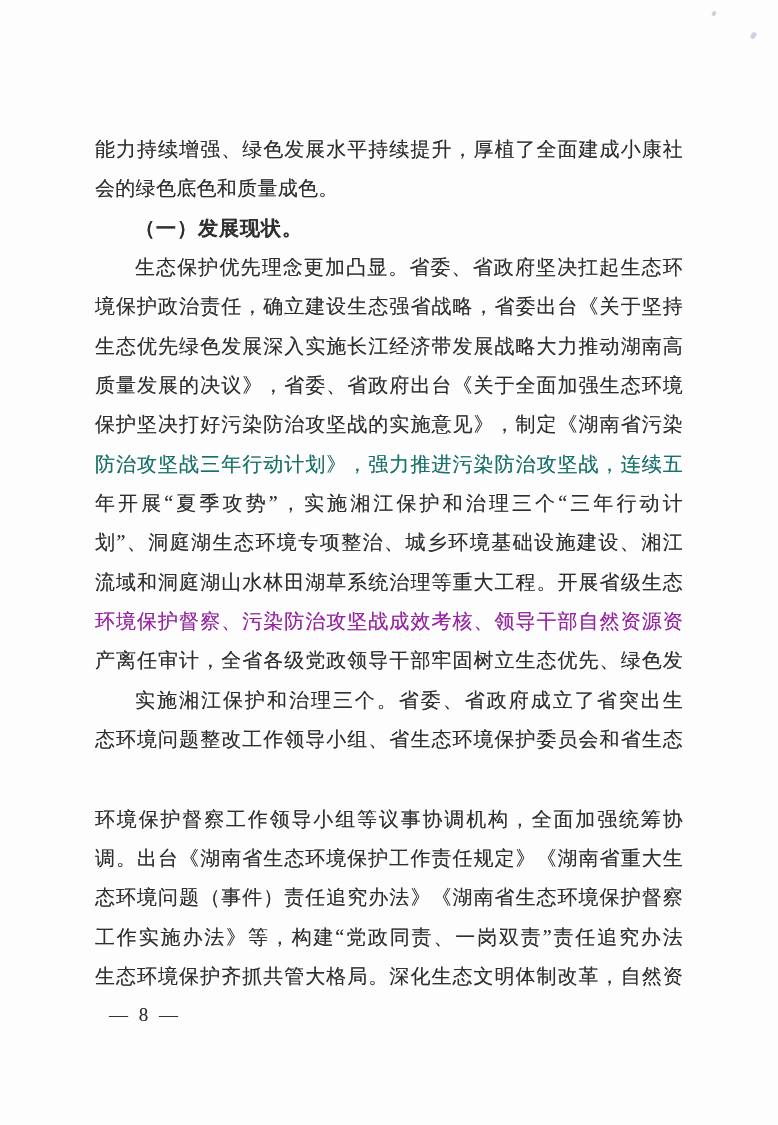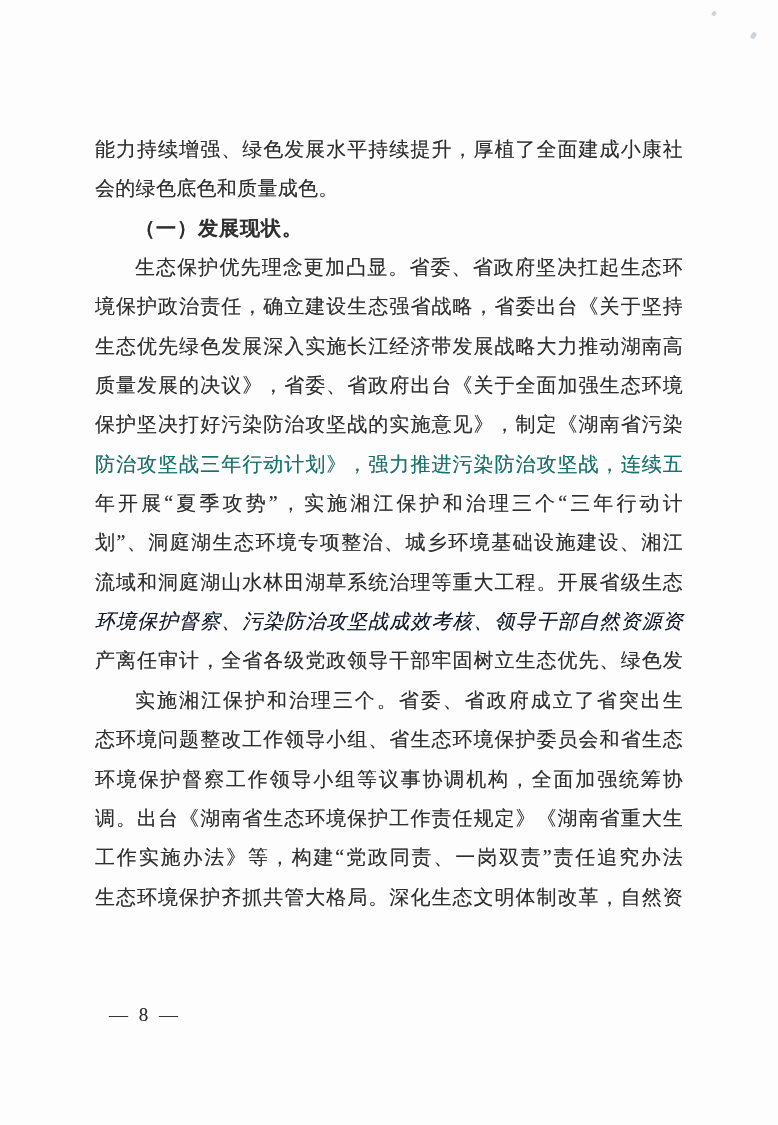--- a/index.html
+++ b/index.html
@@ -88,24 +88,25 @@
       <div class="line heading" style="color: rgb(47, 47, 47);">（一）发展现状。</div>
       <div class="line indent" style="color: rgb(47, 47, 47);">生态保护优先理念更加凸显。省委、省政府坚决扛起生态环</div>
       <div class="line" style="color: rgb(47, 47, 47);">境保护政治责任，确立建设生态强省战略，省委出台《关于坚持</div>
       <div class="line" style="color: rgb(47, 47, 47);">生态优先绿色发展深入实施长江经济带发展战略大力推动湖南高</div>
       <div class="line" style="color: rgb(47, 47, 47);">质量发展的决议》，省委、省政府出台《关于全面加强生态环境</div>
       <div class="line" style="color: rgb(47, 47, 47);">保护坚决打好污染防治攻坚战的实施意见》，制定《湖南省污染</div>
       <div class="line" style="color: #0f766e;">防治攻坚战三年行动计划》，强力推进污染防治攻坚战，连续五</div>
       <div class="line" style="color: rgb(47, 47, 47);">年开展“夏季攻势”，实施湘江保护和治理三个“三年行动计</div>
       <div class="line" style="color: rgb(47, 47, 47); font-family: Liberation Serif, serif;">划”、洞庭湖生态环境专项整治、城乡环境基础设施建设、湘江</div>
       <div class="line" style="color: rgb(47, 47, 47);">流域和洞庭湖山水林田湖草系统治理等重大工程。开展省级生态</div>
-      <div class="line" style="color: #0f172a; font-style: italic;">环境保护督察、污染防治攻坚战成效考核、领导干部自然资源资</div>
+      <div class="line" style="color: #a21caf;">环境保护督察、污染防治攻坚战成效考核、领导干部自然资源资</div>
       <div class="line" style="color: rgb(47, 47, 47);">产离任审计，全省各级党政领导干部牢固树立生态优先、绿色发</div>
       <div class="line indent" style="color: rgb(47, 47, 47);">实施湘江保护和治理三个。省委、省政府成立了省突出生</div>
       <div class="line" style="color: rgb(47, 47, 47);">态环境问题整改工作领导小组、省生态环境保护委员会和省生态</div>
-      <div class="line" style="color: rgb(47, 47, 47);">环境保护督察工作领导小组等议事协调机构，全面加强统筹协</div>
+      <div class="line" style="color: rgb(47, 47, 47); margin-top: 40px;">环境保护督察工作领导小组等议事协调机构，全面加强统筹协</div>
       <div class="line" style="color: rgb(47, 47, 47);">调。出台《湖南省生态环境保护工作责任规定》《湖南省重大生</div>
+      <div class="line" style="color: rgb(47, 47, 47);">态环境问题（事件）责任追究办法》《湖南省生态环境保护督察</div>
       <div class="line" style="color: rgb(47, 47, 47);">工作实施办法》等，构建“党政同责、一岗双责”责任追究办法</div>
       <div class="line" style="color: rgb(47, 47, 47);">生态环境保护齐抓共管大格局。深化生态文明体制改革，自然资</div>
     </main>
 
   <footer class="page-footer" style="color: rgb(47, 47, 47);">— 8 —</footer>
 </div>
 
 </body></html>

